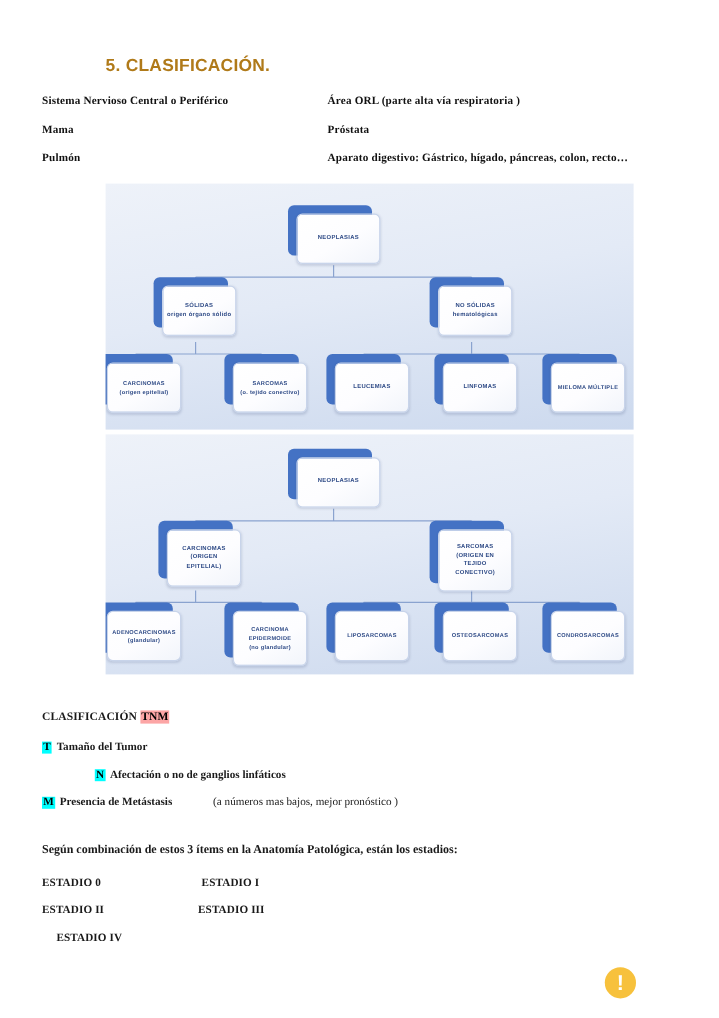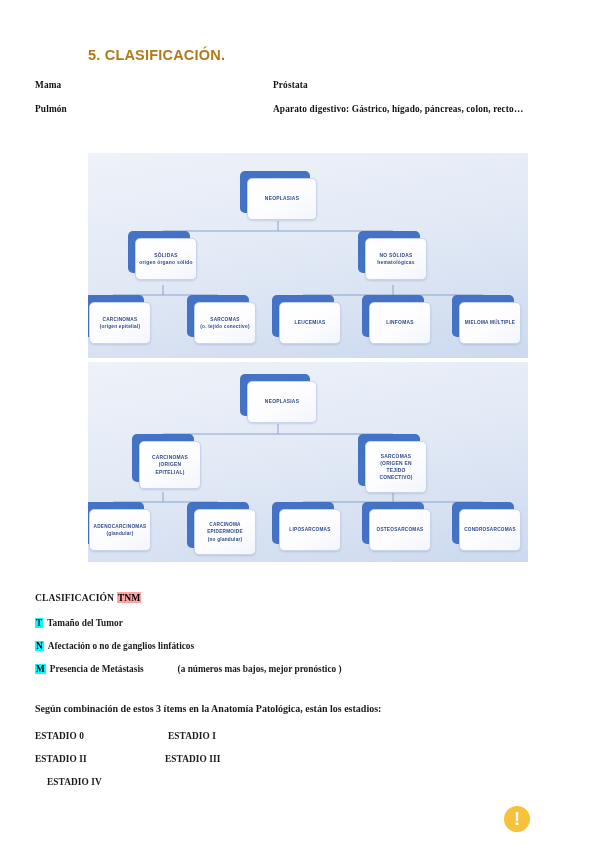--- a/index.html
+++ b/index.html
@@ -129,23 +129,23 @@
     white-space: nowrap;
     text-align: center;
   }
   .tnm-row .letter {
     background: #00ffff;
     color: #000;
     font-weight: bold;
     padding: 0 1px;
   }
   .tnm-row .txt { font-weight: bold; margin-left: 4px; }
-  .tnm-row .paren { font-weight: bold; margin-left: 34px; }
+  .tnm-row .paren { font-weight: normal; margin-left: 34px; }
   #tnm-row-t { top: 618px; }
-  #tnm-row-n { top: 641px; }
+  #tnm-row-n { top: 641px; margin-left: 44px; }
   #tnm-row-m { top: 664px; }
 
   
   .stages-intro {
     position: absolute;
     left: 35px;
     top: 703px;
     font-size: 10px;
     font-weight: bold;
   }
@@ -186,20 +186,24 @@
 </style>
 </head>
 <body>
 
 <div class="page">
 
   <div class="section-heading">5.  CLASIFICACIÓN.</div>
 
   <div class="organ-list">
     <div class="organ-row">
+      <div class="organ-col-l">Sistema Nervioso Central o Periférico</div>
+      <div class="organ-col-r">Área ORL (parte alta vía respiratoria )</div>
+    </div>
+    <div class="organ-row">
       <div class="organ-col-l">Mama</div>
       <div class="organ-col-r">Próstata</div>
     </div>
     <div class="organ-row">
       <div class="organ-col-l">Pulmón</div>
       <div class="organ-col-r">Aparato digestivo: Gástrico, hígado, páncreas, colon, recto…</div>
     </div>
   </div>
 
   <div class="diagram" id="diagram-solid-vs-nonsolid">

